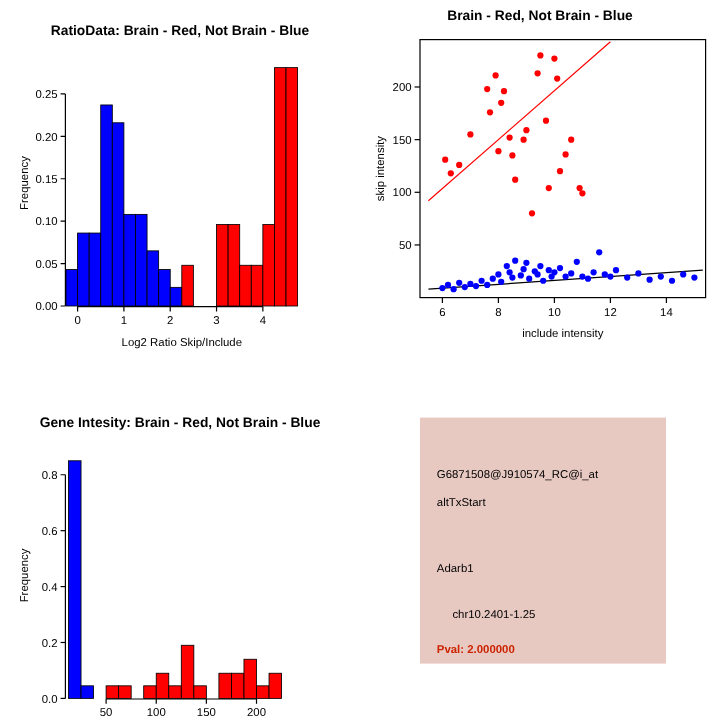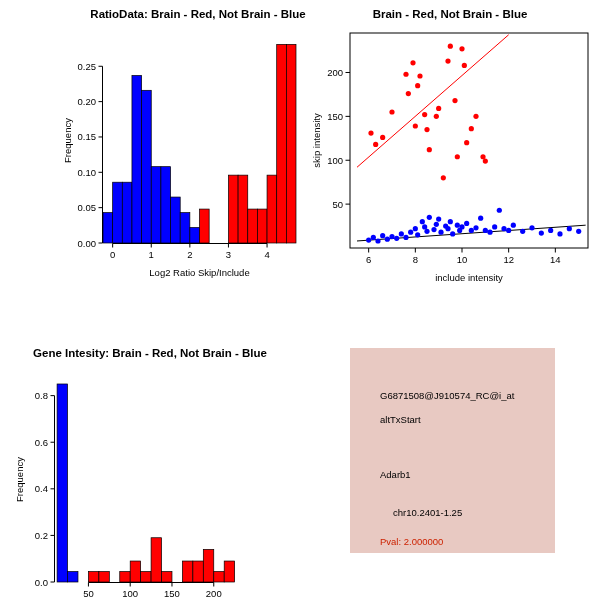--- a/index.html
+++ b/index.html
@@ -5,29 +5,29 @@
   html,body{margin:0;padding:0;background:#ffffff;}
   body{width:600px;height:600px;font-family:"Liberation Sans",sans-serif;color:#000;}
   .page{position:relative;width:600px;height:600px;}
   .panel{position:absolute;}
   .title{font-size:11.5px;font-weight:bold;text-align:center;}
   svg{display:block;}
   text{font-family:"Liberation Sans",sans-serif;}
   .axlab{font-size:9.5px;}
   .tick{font-size:9.5px;}
   .infobox{position:absolute;background:#e8c9c2;}
-  .infobox .line{position:absolute;font-size:9.5px;color:#000;margin-left:16px;}
-  .infobox .pval{color:#cc2200;}
+  .infobox .line{position:absolute;font-size:9.5px;color:#000;}
+  .infobox .pval{color:#cc2200;font-weight:bold;}
 </style>
 </head>
 <body>
 
 <div class="page">
 
-  <div class="panel" style="left:0;top:0;width:300px;height:295px;margin-left:48px;">
+  <div class="panel" style="left:0;top:12px;width:300px;height:295px;">
     <div class="title" style="position:absolute;left:0;top:8px;width:300px;">RatioData: Brain - Red, Not Brain - Blue</div>
     <svg id="svg-hist-ratio" width="300" height="295">
         <rect x="55" y="212.60344827586206" width="9.650000000000006" height="30.396551724137936" fill="#0000ff" stroke="#000000" stroke-width="0.7"></rect>
         <rect x="64.65" y="182.20689655172413" width="9.649999999999991" height="60.79310344827587" fill="#0000ff" stroke="#000000" stroke-width="0.7"></rect>
         <rect x="74.3" y="182.20689655172413" width="9.650000000000006" height="60.79310344827587" fill="#0000ff" stroke="#000000" stroke-width="0.7"></rect>
         <rect x="83.95" y="75.46551724137933" width="9.649999999999991" height="167.53448275862067" fill="#0000ff" stroke="#000000" stroke-width="0.7"></rect>
         <rect x="93.6" y="90.31034482758619" width="9.650000000000006" height="152.6896551724138" fill="#0000ff" stroke="#000000" stroke-width="0.7"></rect>
         <rect x="103.25" y="166.65517241379308" width="9.650000000000006" height="76.34482758620692" fill="#0000ff" stroke="#000000" stroke-width="0.7"></rect>
         <rect x="112.9" y="166.65517241379308" width="9.649999999999991" height="76.34482758620692" fill="#0000ff" stroke="#000000" stroke-width="0.7"></rect>
         <rect x="122.55" y="197.05172413793102" width="9.649999999999991" height="45.94827586206898" fill="#0000ff" stroke="#000000" stroke-width="0.7"></rect>

